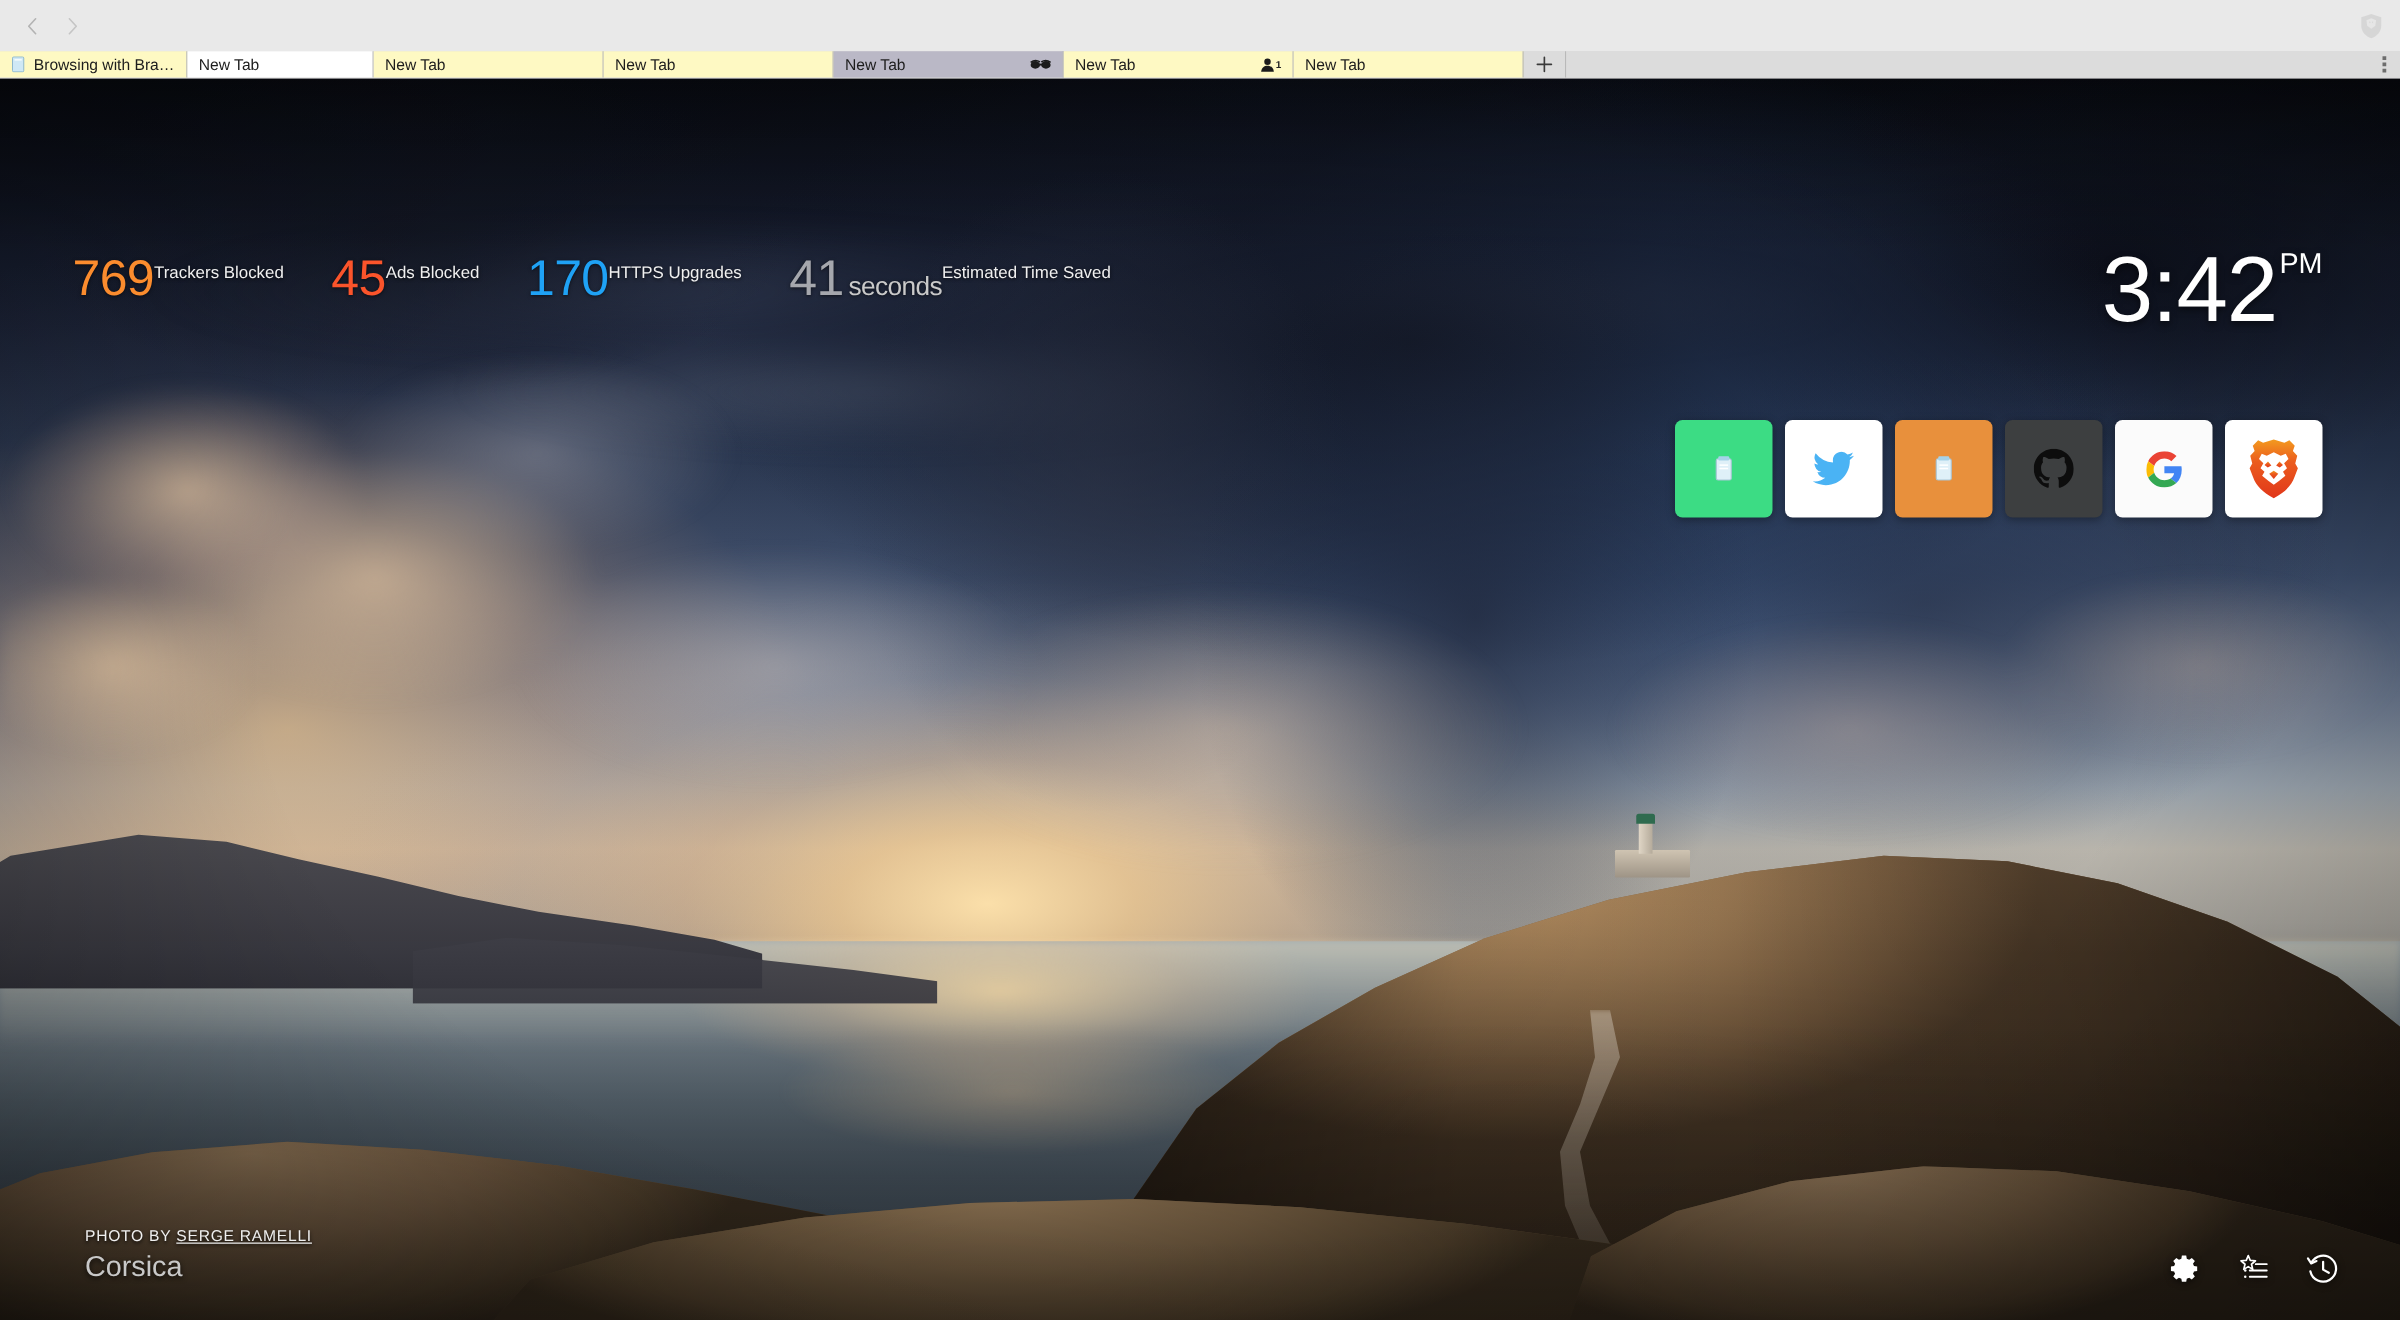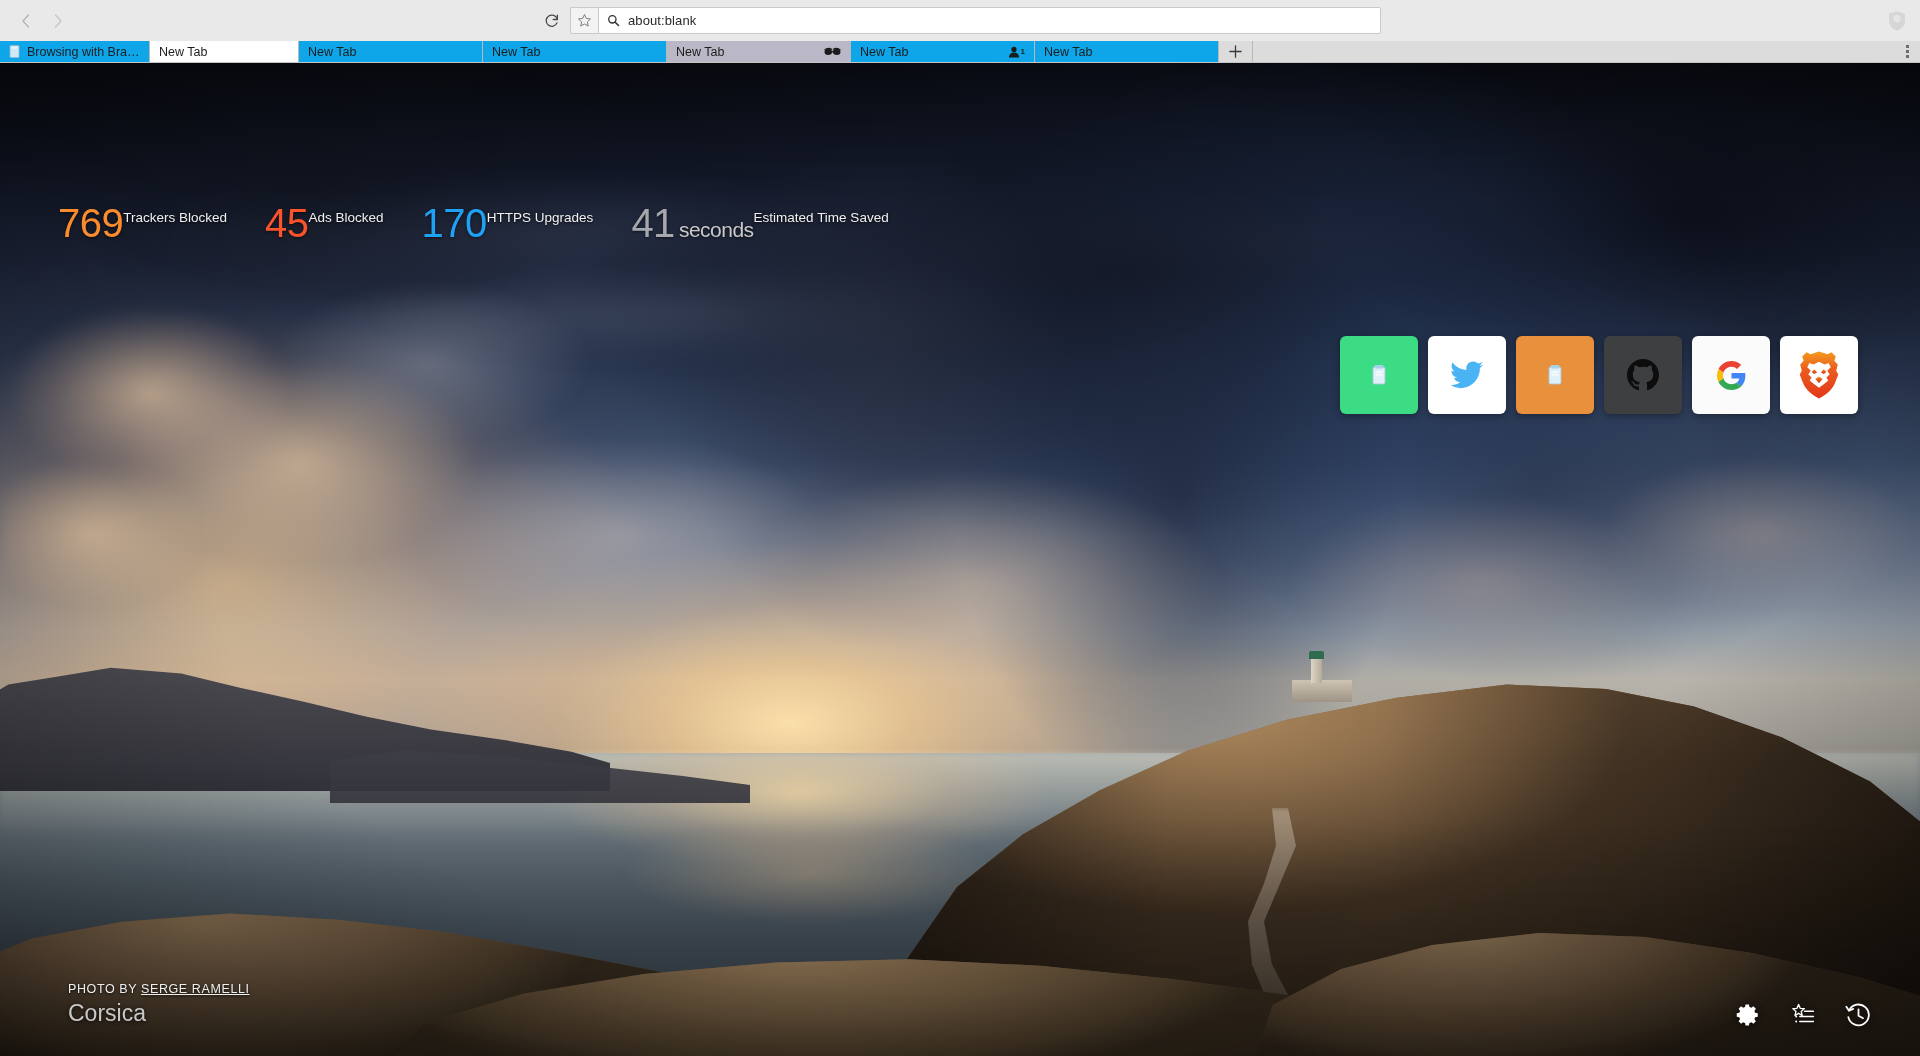--- a/index.html
+++ b/index.html
@@ -88,21 +88,21 @@
   #tab-strip {
     height: 21px;
     display: flex;
     align-items: stretch;
     background: #dcdcdc;
     position: relative;
   }
   .tab {
     display: flex;
     align-items: center;
-    background: #0ea5e9;
+    background: #fef9c3;
     border-right: 1px solid #b9b9b9;
     padding: 0 9px;
     gap: 7px;
     min-width: 0;
     position: relative;
     overflow: hidden;
   }
   .tab.active { background: #ffffff; }
   .tab.private { background: #bab8c6; }
   .tab .tab-title {
@@ -455,40 +455,20 @@
       <svg width="12" height="16" viewBox="0 0 12 16">
         <path d="M8.5 2 L3 8 L8.5 14" fill="none" stroke="#b3b3b3" stroke-width="1.3" stroke-linecap="round" stroke-linejoin="round"></path>
       </svg>
     </div>
     <div class="nav-arrow">
       <svg width="12" height="16" viewBox="0 0 12 16">
         <path d="M3.5 2 L9 8 L3.5 14" fill="none" stroke="#c5c5c5" stroke-width="1.3" stroke-linecap="round" stroke-linejoin="round"></path>
       </svg>
     </div>
 
-    <div id="omnibox-wrap">
-      <div id="reload-btn">
-        <svg width="16" height="16" viewBox="0 0 16 16">
-          <path d="M13.2 6.2 A5.6 5.6 0 1 0 13.0 9.8" fill="none" stroke="#4a4a4a" stroke-width="1.3" stroke-linecap="round"></path>
-          <path d="M13.4 2.1 L13.4 6.5 L9.2 6.5" fill="none" stroke="#4a4a4a" stroke-width="1.3" stroke-linecap="round" stroke-linejoin="round"></path>
-        </svg>
-      </div>
-      <div id="bookmark-star-btn">
-        <svg width="15" height="15" viewBox="0 0 16 16">
-          <path d="M8 1.6 L9.95 5.8 L14.4 6.35 L11.1 9.45 L11.95 13.9 L8 11.7 L4.05 13.9 L4.9 9.45 L1.6 6.35 L6.05 5.8 Z" fill="none" stroke="#7c7c7c" stroke-width="1.05" stroke-linejoin="round"></path>
-        </svg>
-      </div>
-      <div id="omnibox">
-        <svg width="13" height="13" viewBox="0 0 16 16">
-          <circle cx="6.6" cy="6.6" r="4.5" fill="none" stroke="#333" stroke-width="1.6"></circle>
-          <path d="M10.1 10.1 L14.2 14.2" stroke="#333" stroke-width="1.9" stroke-linecap="round"></path>
-        </svg>
-        <span class="url-text">about:blank</span>
-      </div>
-    </div>
 
     <div id="brave-shield-chrome">
       <svg width="20" height="22" viewBox="0 0 24 26">
         <path d="M12 1.2 L21.6 4.4 L21.6 12.6 C21.6 18.6 17.2 22.8 12 24.6 C6.8 22.8 2.4 18.6 2.4 12.6 L2.4 4.4 Z" fill="#c8c8c8"></path>
         <path d="M12 5.2 L16.6 7.2 L15.9 12.4 L12 15.4 L8.1 12.4 L7.4 7.2 Z" fill="#e4e4e4"></path>
         <path d="M10.3 8.0 L11.4 9.4 L10.2 10.0 Z M13.7 8.0 L12.6 9.4 L13.8 10.0 Z" fill="#c8c8c8"></path>
       </svg>
     </div>
   </div>
 
@@ -603,20 +583,24 @@
       <div class="stat">
         <div class="stat-value" style="color:#1fa2f5">170</div>
         <div class="stat-label">HTTPS Upgrades</div>
       </div>
       <div class="stat">
         <div class="stat-value" style="color:#a5a7ad"><span>41</span><span class="stat-unit">seconds</span></div>
         <div class="stat-label">Estimated Time Saved</div>
       </div>
     </div>
 
+    <div id="clock">
+      <span class="hm">3:42</span>
+      <span class="ampm">PM</span>
+    </div>
 
     <div id="tiles">
 
       <div class="tile" style="background:#3cdc84">
         <svg width="20" height="24" viewBox="0 0 20 24">
           <rect x="4" y="4" width="12" height="17" rx="1.5" fill="#dff0f8" stroke="#a9c6d6" stroke-width="0.9"></rect>
           <rect x="5.6" y="2" width="8.8" height="3.4" rx="1" fill="#a6d2e8"></rect>
           <rect x="6.5" y="8.5" width="7" height="1.2" fill="#ffffff"></rect>
           <rect x="6.5" y="11.2" width="7" height="1.2" fill="#ffffff"></rect>
         </svg>

